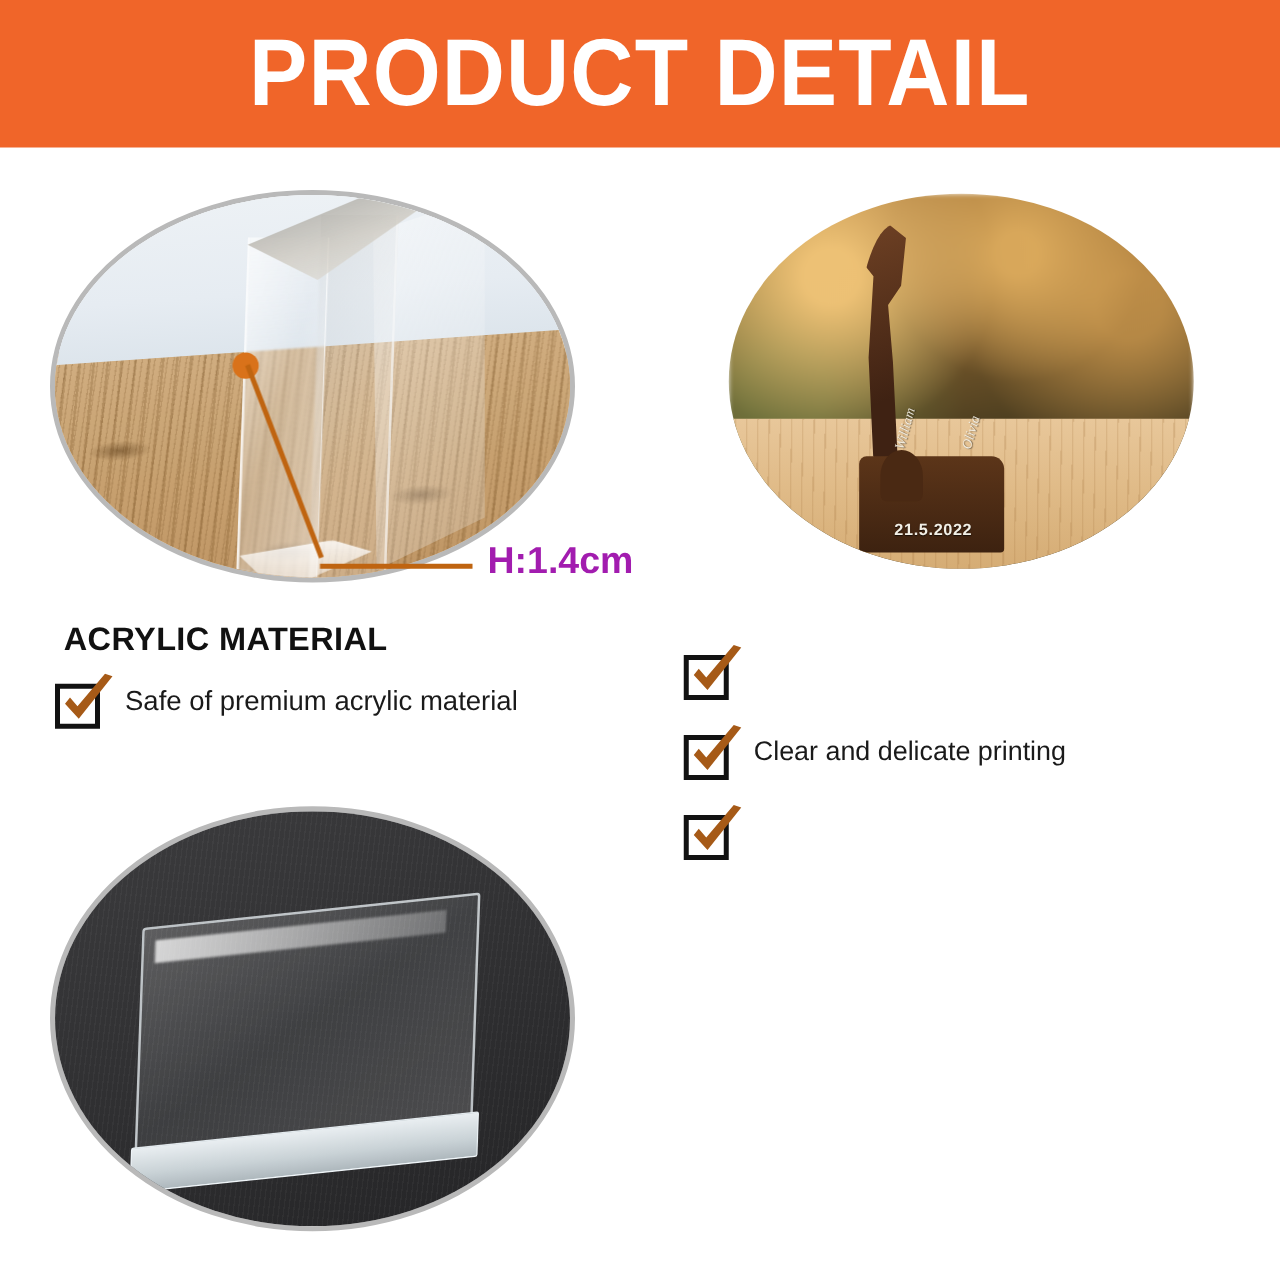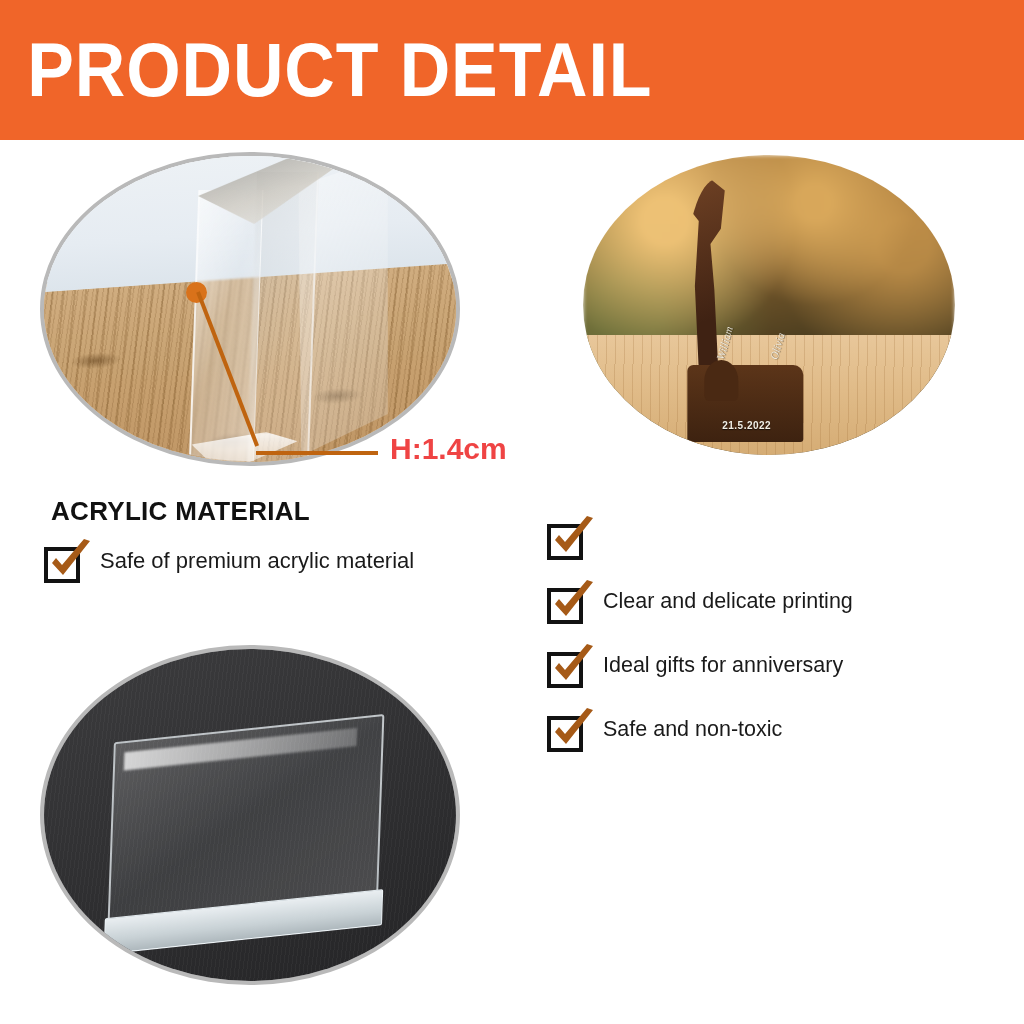--- a/index.html
+++ b/index.html
@@ -8,23 +8,23 @@
     width:1024px;height:1024px;
     background:#ffffff;
     font-family:"Liberation Sans", sans-serif;
     overflow:hidden;
     position:relative;
   }
   .page{position:relative;width:1024px;height:1024px;background:#fff;}
 
   
   .banner{
-    position:absolute;left:0;top:0;width:1024px;height:140px;
+    position:absolute;left:0;top:0;width:1024px;height:118px;
     background:#f06529;
-    display:flex;align-items:center;justify-content:flex-start;
+    display:flex;align-items:center;justify-content:center;
   }
   .banner-title{
     color:#ffffff;
     font-family:"Liberation Sans", sans-serif;
     font-weight:bold;
     font-size:76px;
     letter-spacing:1px;
     transform:scaleX(0.92);
     line-height:1;
     white-space:nowrap;
@@ -140,21 +140,21 @@
     background:linear-gradient(180deg,#5c3519,#3d2210);
     border-radius:6px 10px 3px 3px;
   }
   .sculpture .heart{
     position:absolute;left:20%;bottom:14%;width:24%;height:16%;
     background:#4a2913;border-radius:50% 50% 14% 14%;
   }
   .engrave-date{
     position:absolute;left:50%;bottom:2.5%;transform:translateX(-50%);
     color:#f2efe6;font-family:"Liberation Sans", sans-serif;
-    font-weight:bold;font-size:10px;letter-spacing:.5px;white-space:nowrap;
+    font-weight:bold;font-size:13px;letter-spacing:.5px;white-space:nowrap;
     text-shadow:0 1px 1px rgba(0,0,0,.7);
     text-align:center;
   }
   .engrave-name{
     position:absolute;color:#f3efe4;
     font-family:"Liberation Serif", serif;font-style:italic;font-size:11px;
     transform:rotate(-74deg);white-space:nowrap;opacity:.92;
     text-shadow:0 1px 1px rgba(0,0,0,.6);
   }
   #engrave-name-left{left:22%;bottom:34%;}
@@ -196,21 +196,21 @@
     background:#d9721a;border-radius:50%;
   }
   .callout-line{position:absolute;background:#bf6410;}
   #callout-line-diagonal{
     left:196px;top:292px;width:4px;height:165px;
     transform-origin:top center;transform:rotate(-21deg);
   }
   #callout-line-horizontal{left:256px;top:451px;width:122px;height:4px;}
   #callout-label{
     position:absolute;left:390px;top:432px;
-    color:#ef4444;font-weight:bold;font-size:30px;
+    color:#a21caf;font-weight:bold;font-size:30px;
     font-family:"Liberation Sans", sans-serif;white-space:nowrap;
   }
 
   
   .section-heading{
     position:absolute;
     font-family:"Liberation Sans", sans-serif;
     font-weight:bold;font-size:26px;color:#111;
     letter-spacing:.3px;white-space:nowrap;
   }
@@ -334,28 +334,19 @@
       </span>
       <span class="bullet-text">Clear and delicate printing</span>
     </div>
 
     <div class="bullet">
       <span class="checkbox">
         <svg class="tick" viewBox="0 0 48 48">
           <path d="M6 24 L17 36 L44 2 L38 0 L16 26 L10 19 Z" fill="#a65a17"></path>
         </svg>
       </span>
-      <span class="bullet-text">Ideal gifts for anniversary</span>
-    </div>
-
-
-    <div class="bullet">
-      <span class="checkbox">
-        <svg class="tick" viewBox="0 0 48 48">
-          <path d="M6 24 L17 36 L44 2 L38 0 L16 26 L10 19 Z" fill="#a65a17"></path>
-        </svg>
-      </span>
-      <span class="bullet-text">Safe and non-toxic</span>
-    </div>
+    </div>
+
+
 
   </div>
 
 </div>
 
 </body></html>

